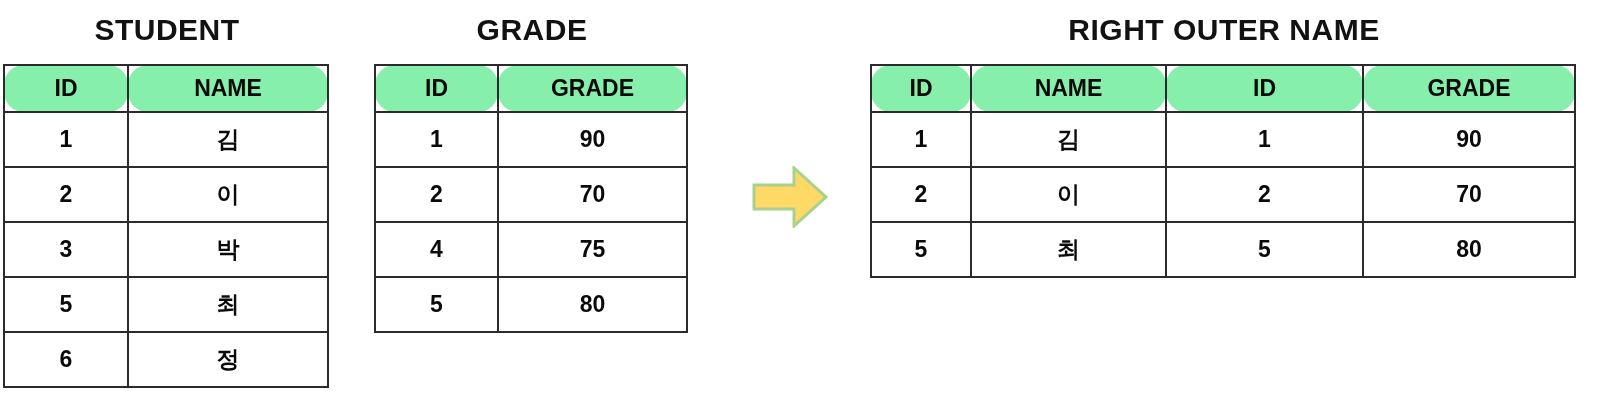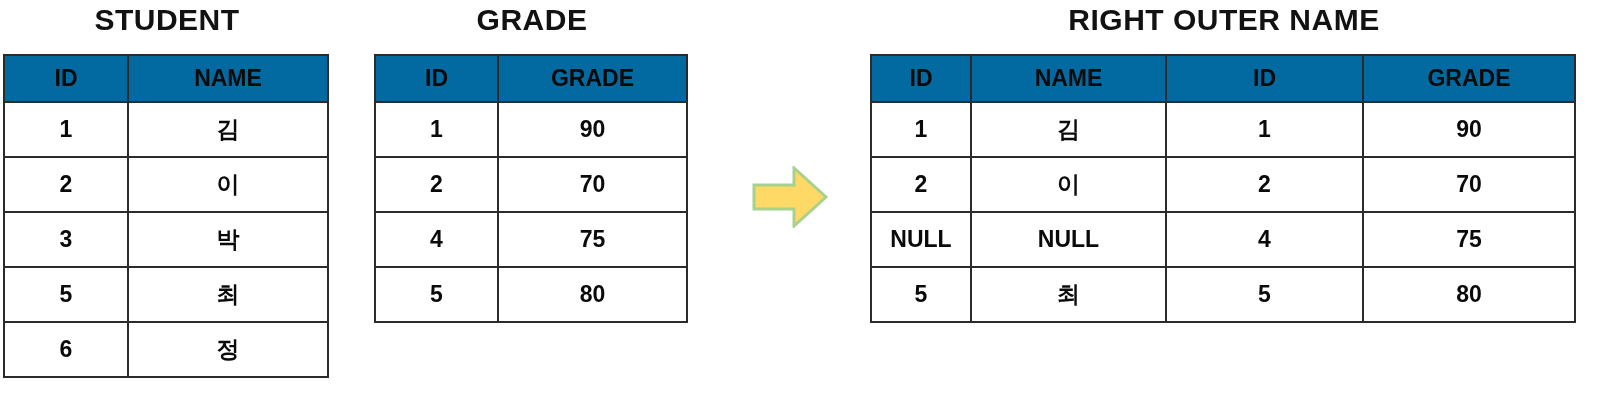--- a/index.html
+++ b/index.html
@@ -20,21 +20,21 @@
     position: absolute;
     top: 0;
   }
 
   .panel-title {
     font-size: 30px;
     font-weight: bold;
     letter-spacing: 0.5px;
     text-align: center;
     line-height: 34px;
-    padding-top: 3px;
+    padding-top: 13px;
     color: #121212;
     white-space: nowrap;
   }
 
   table.db {
     border-collapse: collapse;
     table-layout: fixed;
     margin-top: 17px;
   }
 
@@ -44,21 +44,22 @@
     font-weight: bold;
     text-align: center;
     vertical-align: middle;
     padding: 0;
     background: #ffffff;
     color: #0a0a0a;
   }
 
   table.db th {
     height: 45px;
-    background: #0369a1;
+    background: #86efac;
+    border-radius: 20px;
   }
 
   table.db td {
     height: 53px;
   }
 
   td.hl, th.hl { background: #e3efd9; }
 
   
   #panel-student { left: 3px; width: 328px; }
@@ -192,26 +193,20 @@
         <td>1</td>
         <td>90</td>
       </tr>
       <tr>
         <td class="hl">2</td>
         <td class="hl">이</td>
         <td>2</td>
         <td>70</td>
       </tr>
       <tr>
-        <td>NULL</td>
-        <td>NULL</td>
-        <td>4</td>
-        <td>75</td>
-      </tr>
-      <tr>
         <td class="hl">5</td>
         <td class="hl">최</td>
         <td>5</td>
         <td>80</td>
       </tr>
     </tbody>
   </table>
 </div>
 
 </body></html>

